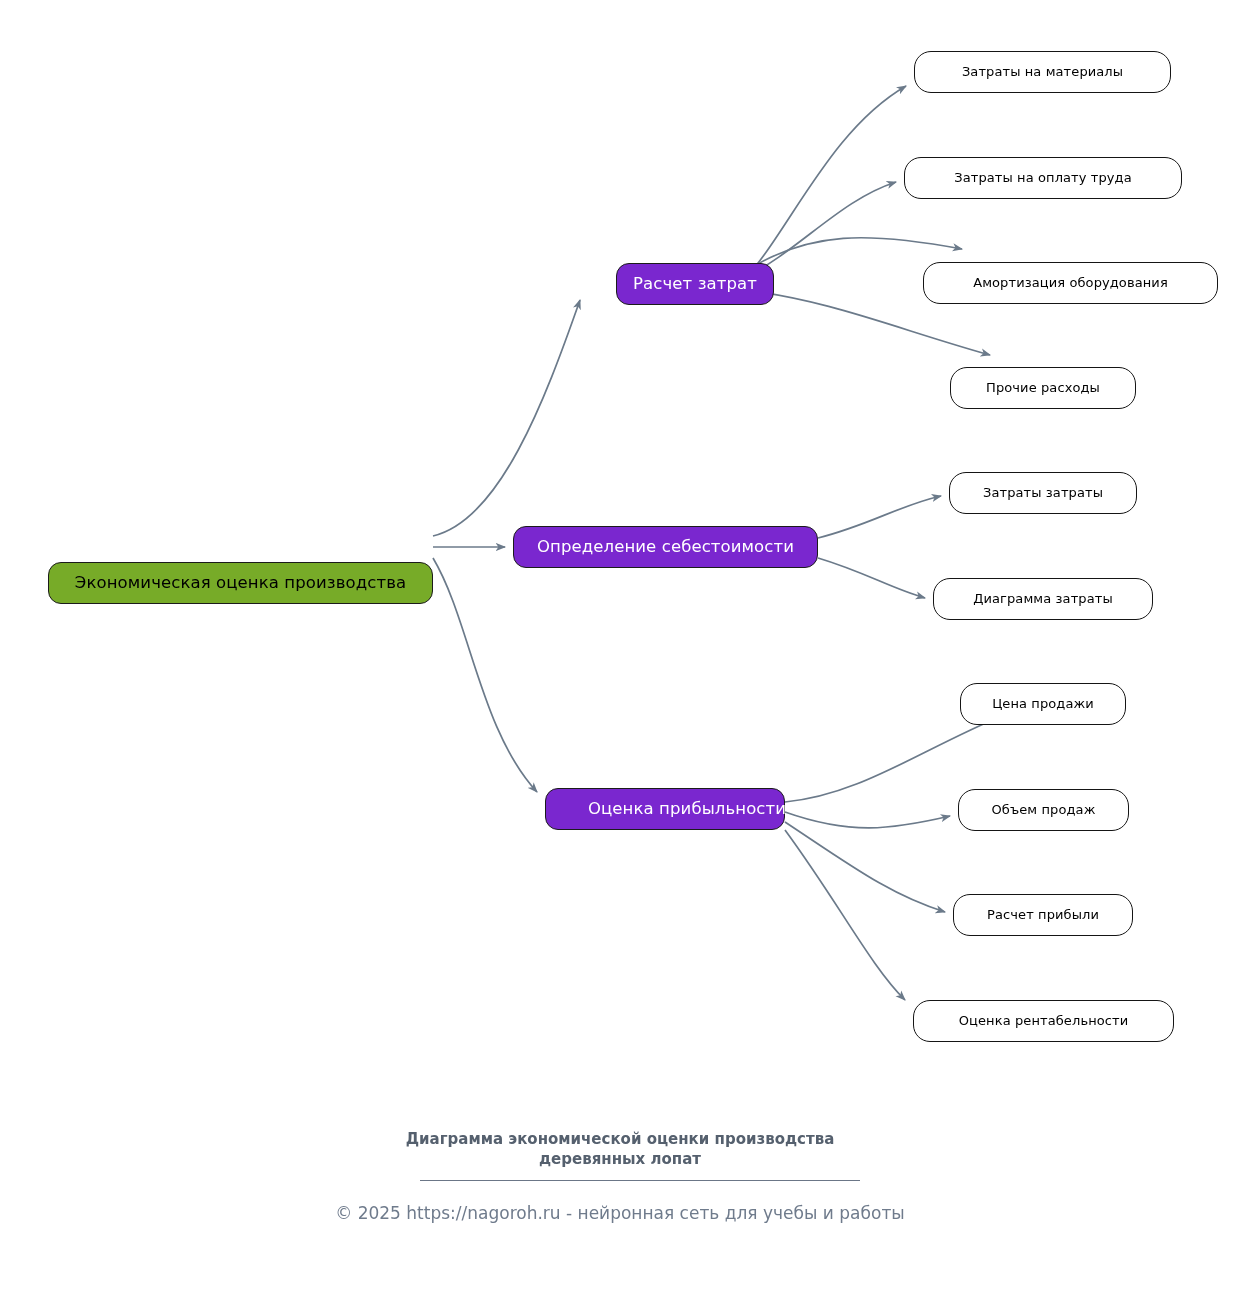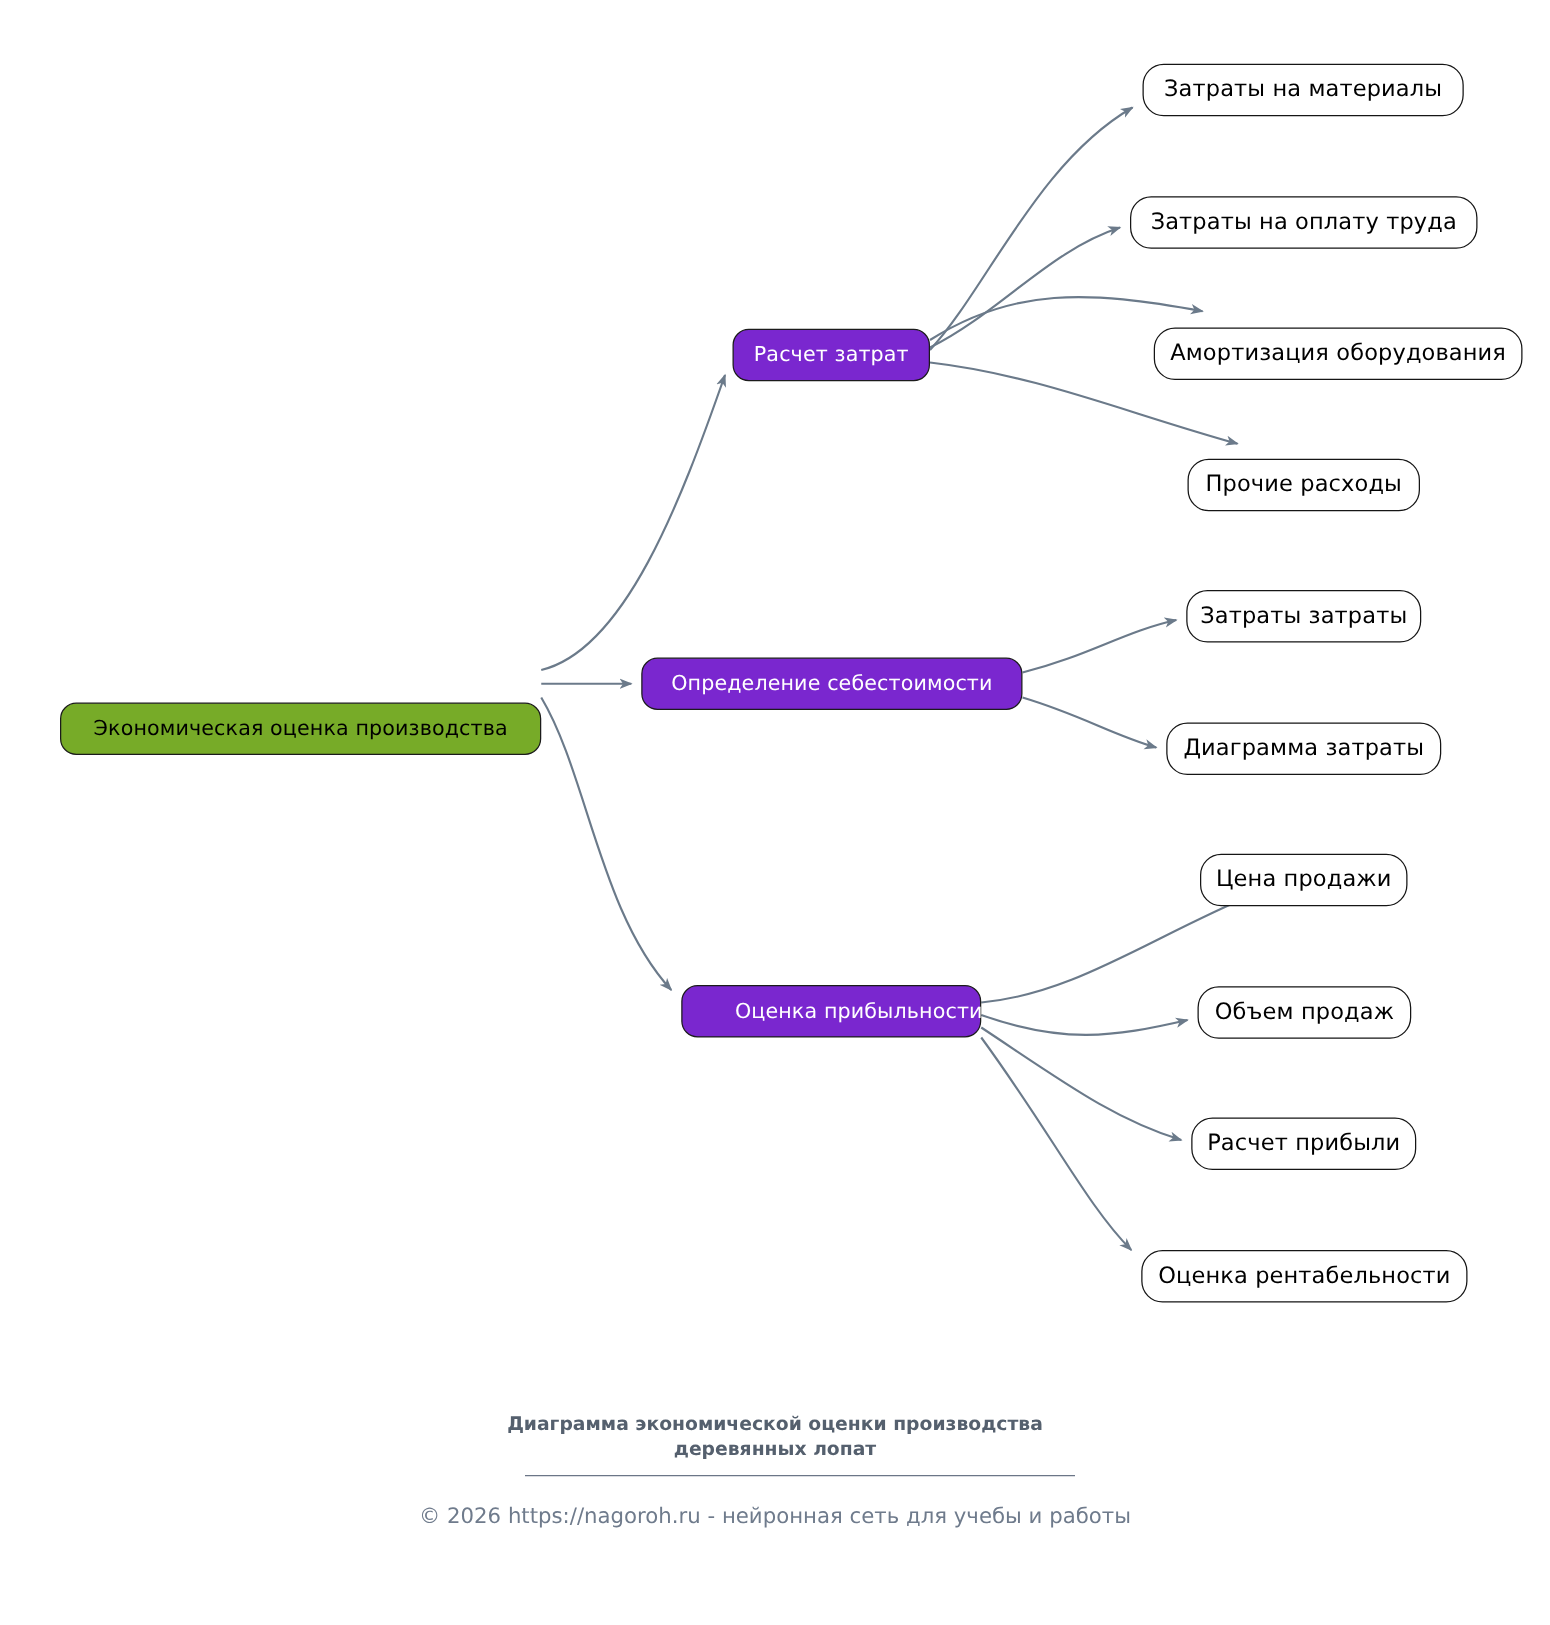--- a/index.html
+++ b/index.html
@@ -63,21 +63,21 @@
     border-radius: 13px;
     color: #ffffff;
     font-size: 16.5px;
   }
 
   .node.leaf {
     background: #ffffff;
     border: 1.6px solid #151515;
     border-radius: 17px;
     color: #000000;
-    font-size: 18px;
+    font-size: 13px;
     text-align: right;
   }
 
   .caption {
     position: absolute;
     left: 0;
     width: 1240px;
     text-align: center;
     color: #55606e;
     font-weight: bold;
@@ -130,21 +130,21 @@
         <path d="M 785 812 C 850 835 890 830 950 816" fill="none" stroke="#6b7a8a" stroke-width="1.7" marker-end="url(#arrowhead)"></path>
         <path d="M 785 822 C 850 865 890 895 945 912" fill="none" stroke="#6b7a8a" stroke-width="1.7" marker-end="url(#arrowhead)"></path>
         <path d="M 785 830 C 840 905 870 965 905 1000" fill="none" stroke="#6b7a8a" stroke-width="1.7" marker-end="url(#arrowhead)"></path>
       </g>
   </svg>
 
   <div id="nodes-group">
       <div class="node root" style="left: 48px; top: 526px; width: 385px; height: 42px; background: rgb(119, 171, 40); color: rgb(0, 0, 0); margin-top: 36px;">
         <span>Экономическая оценка производства</span>
       </div>
-      <div class="node branch" style="left: 586px; top: 263px; width: 158px; height: 42px; background: rgb(122, 39, 207); color: rgb(255, 255, 255);">
+      <div class="node branch" style="left: 616px; top: 263px; width: 158px; height: 42px; background: rgb(122, 39, 207); color: rgb(255, 255, 255);">
         <span>Расчет затрат</span>
       </div>
       <div class="node leaf" style="left: 914px; top: 51px; width: 257px; height: 42px;">
         <span>Затраты на материалы</span>
       </div>
       <div class="node leaf" style="left: 904px; top: 157px; width: 278px; height: 42px;">
         <span>Затраты на оплату труда</span>
       </div>
       <div class="node leaf" style="left: 895px; top: 262px; width: 295px; height: 42px; margin-left: 28px;">
         <span>Амортизация оборудования</span>
@@ -178,15 +178,15 @@
       </div>
     </div>
 
   <div class="caption" style="top:1129px;">
     <span>Диаграмма экономической оценки производства</span>
     <span class="caption-line-2">деревянных лопат</span>
   </div>
 
   <div class="divider"></div>
 
-  <div class="footer">© 2026 https://nagoroh.ru - нейронная сеть для учебы и работы</div>
+  <div class="footer">© 2025 https://nagoroh.ru - нейронная сеть для учебы и работы</div>
 
 </div>
 
 </body></html>

